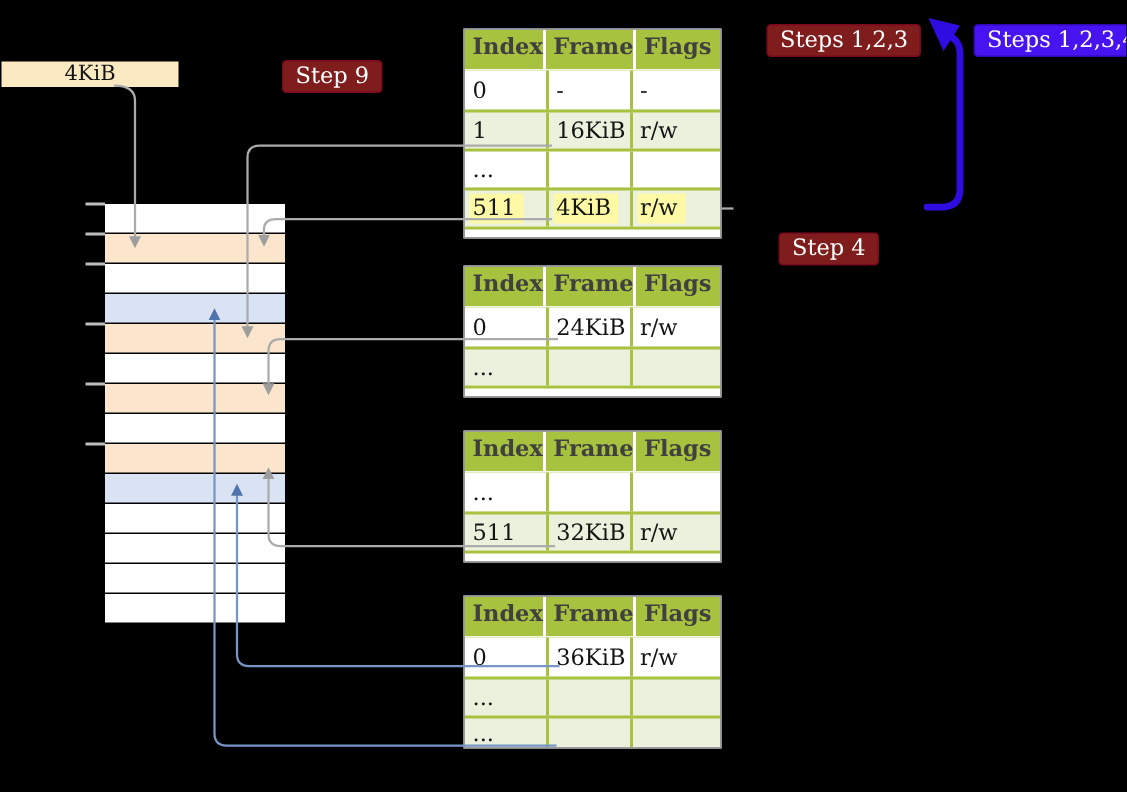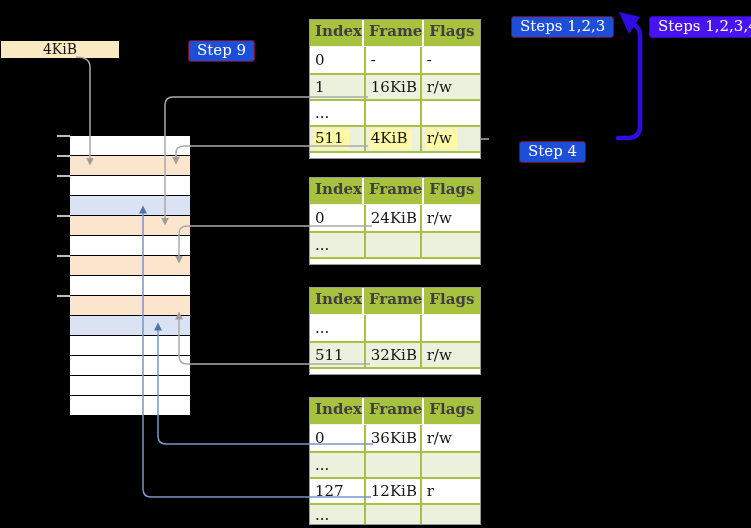--- a/index.html
+++ b/index.html
@@ -31,21 +31,21 @@
   .trow.shaded{background:#ebf1dd;}
   .tcell{box-sizing:border-box;padding-left:5px;display:flex;align-items:center;}
   .tcell.c1,.tcell.c2{border-right:2px solid #a6c23f;}
   .sliver{height:5px;background:#fff;border-top:2px solid #a6c23f;}
   .clipped{height:21px;border-top:2px solid #a6c23f;background:#ebf1dd;}
   .hl{background:#fdf9a5;padding:0 5px 2px 2px;margin-left:-2px;}
 
   
   .badge{position:absolute;color:#fff;font-size:15px;line-height:17px;padding:1px 8px 2px 8px;
          border-radius:3px;white-space:nowrap;}
-  .badge.red{background:#1d4ed8;border:1px solid #7c081f;}
+  .badge.red{background:#7f1d1d;border:1px solid #7c081f;}
   .badge.blue{background:#4713f0;border:1px solid #2f09b5;}
 
   .overlay{position:absolute;left:0;top:0;pointer-events:none;}
 </style>
 </head>
 <body>
 
 <div class="stage">
 
   <div class="pagesize">4KiB</div>
@@ -69,21 +69,21 @@
   <div class="tick" style="top:135px"></div>
   <div class="tick" style="top:155px"></div>
   <div class="tick" style="top:175px"></div>
   <div class="tick" style="top:215px"></div>
   <div class="tick" style="top:255px"></div>
   <div class="tick" style="top:295px"></div>
 
   <div class="badge red" style="left:188px;top:40px">Step 9</div>
   <div class="badge red" style="left:511px;top:16px">Steps 1,2,3</div>
   <div class="badge blue" style="left:649px;top:16px">Steps 1,2,3,4</div>
-  <div class="badge red" style="left:519px;top:141px">Step 4</div>
+  <div class="badge red" style="left:519px;top:155px">Step 4</div>
 
   <div class="ptable" style="top:19px">
     <div class="hrow">
       <div class="hcell c1">Index</div>
       <div class="hcell c2">Frame</div>
       <div class="hcell c3">Flags</div>
     </div>
     <div class="trow">
       <div class="tcell c1">0</div>
       <div class="tcell c2">-</div>
@@ -160,25 +160,20 @@
     <div class="trow">
       <div class="tcell c1">0</div>
       <div class="tcell c2">36KiB</div>
       <div class="tcell c3">r/w</div>
     </div>
     <div class="trow shaded">
       <div class="tcell c1">...</div>
       <div class="tcell c2"></div>
       <div class="tcell c3"></div>
     </div>
-    <div class="trow">
-      <div class="tcell c1">127</div>
-      <div class="tcell c2">12KiB</div>
-      <div class="tcell c3">r</div>
-    </div>
     <div class="trow clipped">
       <div class="tcell c1">...</div>
       <div class="tcell c2"></div>
       <div class="tcell c3"></div>
     </div>
   </div>
 
   <svg class="overlay" width="751" height="528" viewBox="0 0 751 528">
     <defs>
       <marker id="mgray" markerWidth="10" markerHeight="10" refX="0.5" refY="4.5" orient="auto" markerUnits="userSpaceOnUse">

